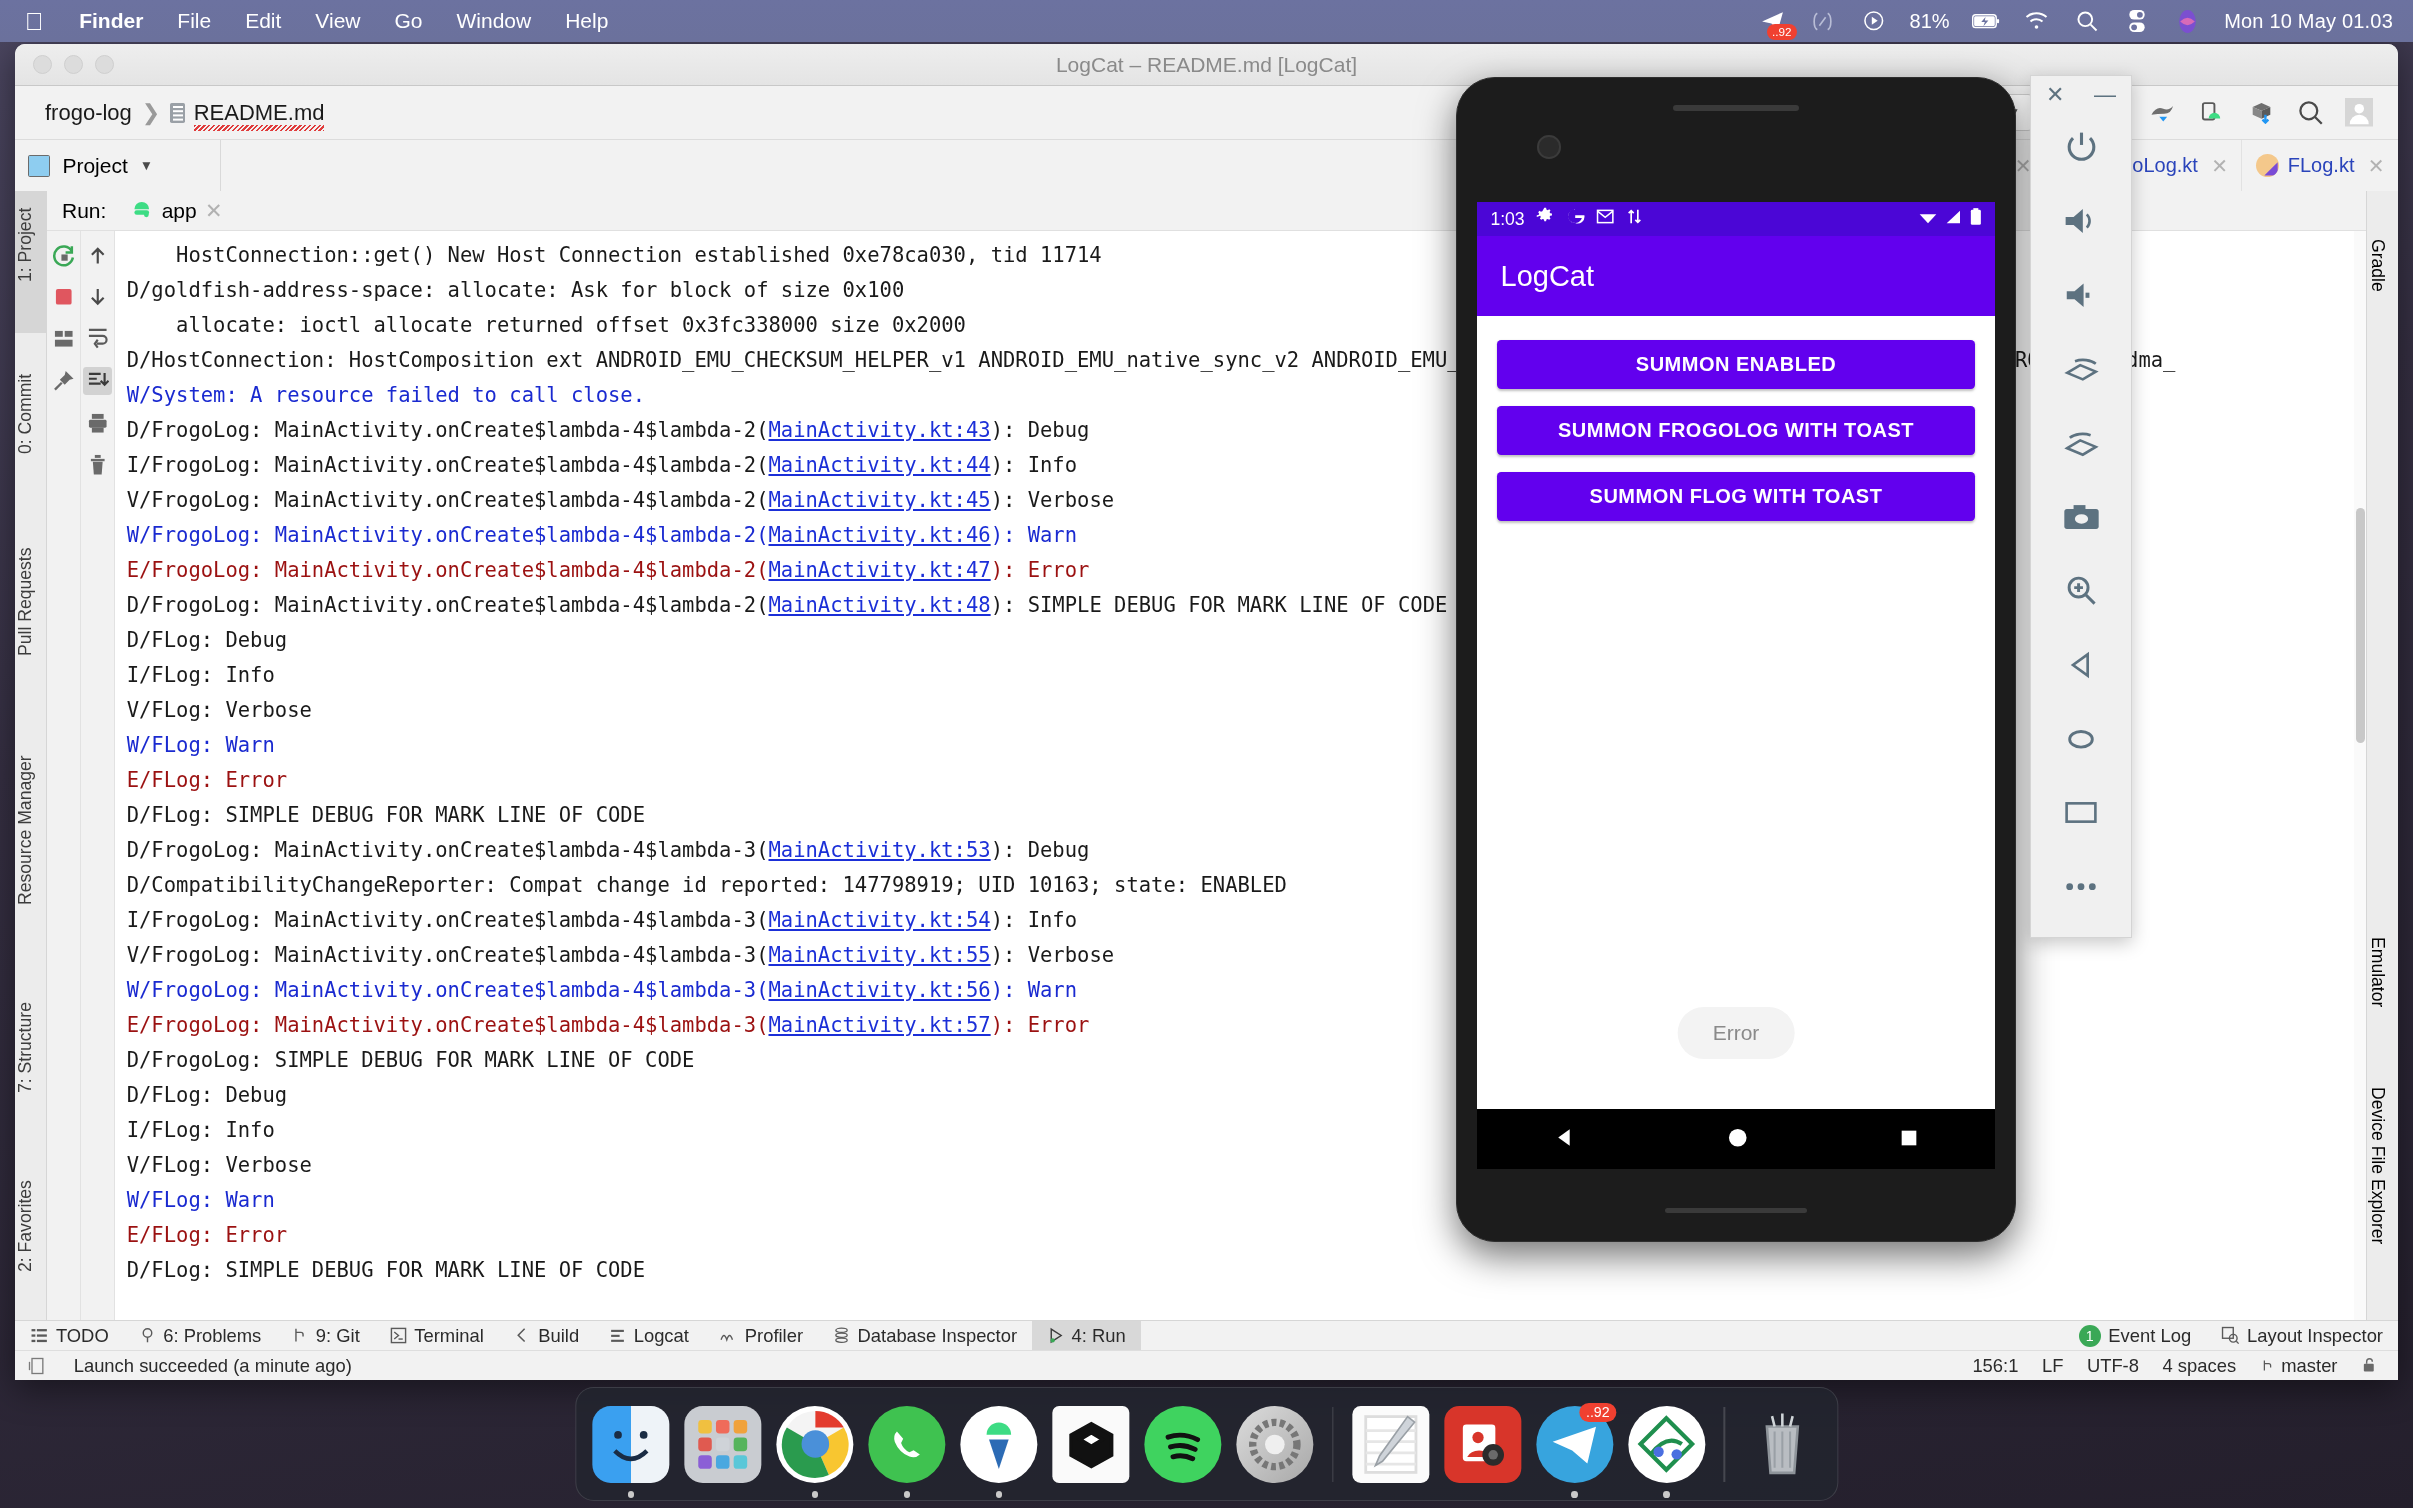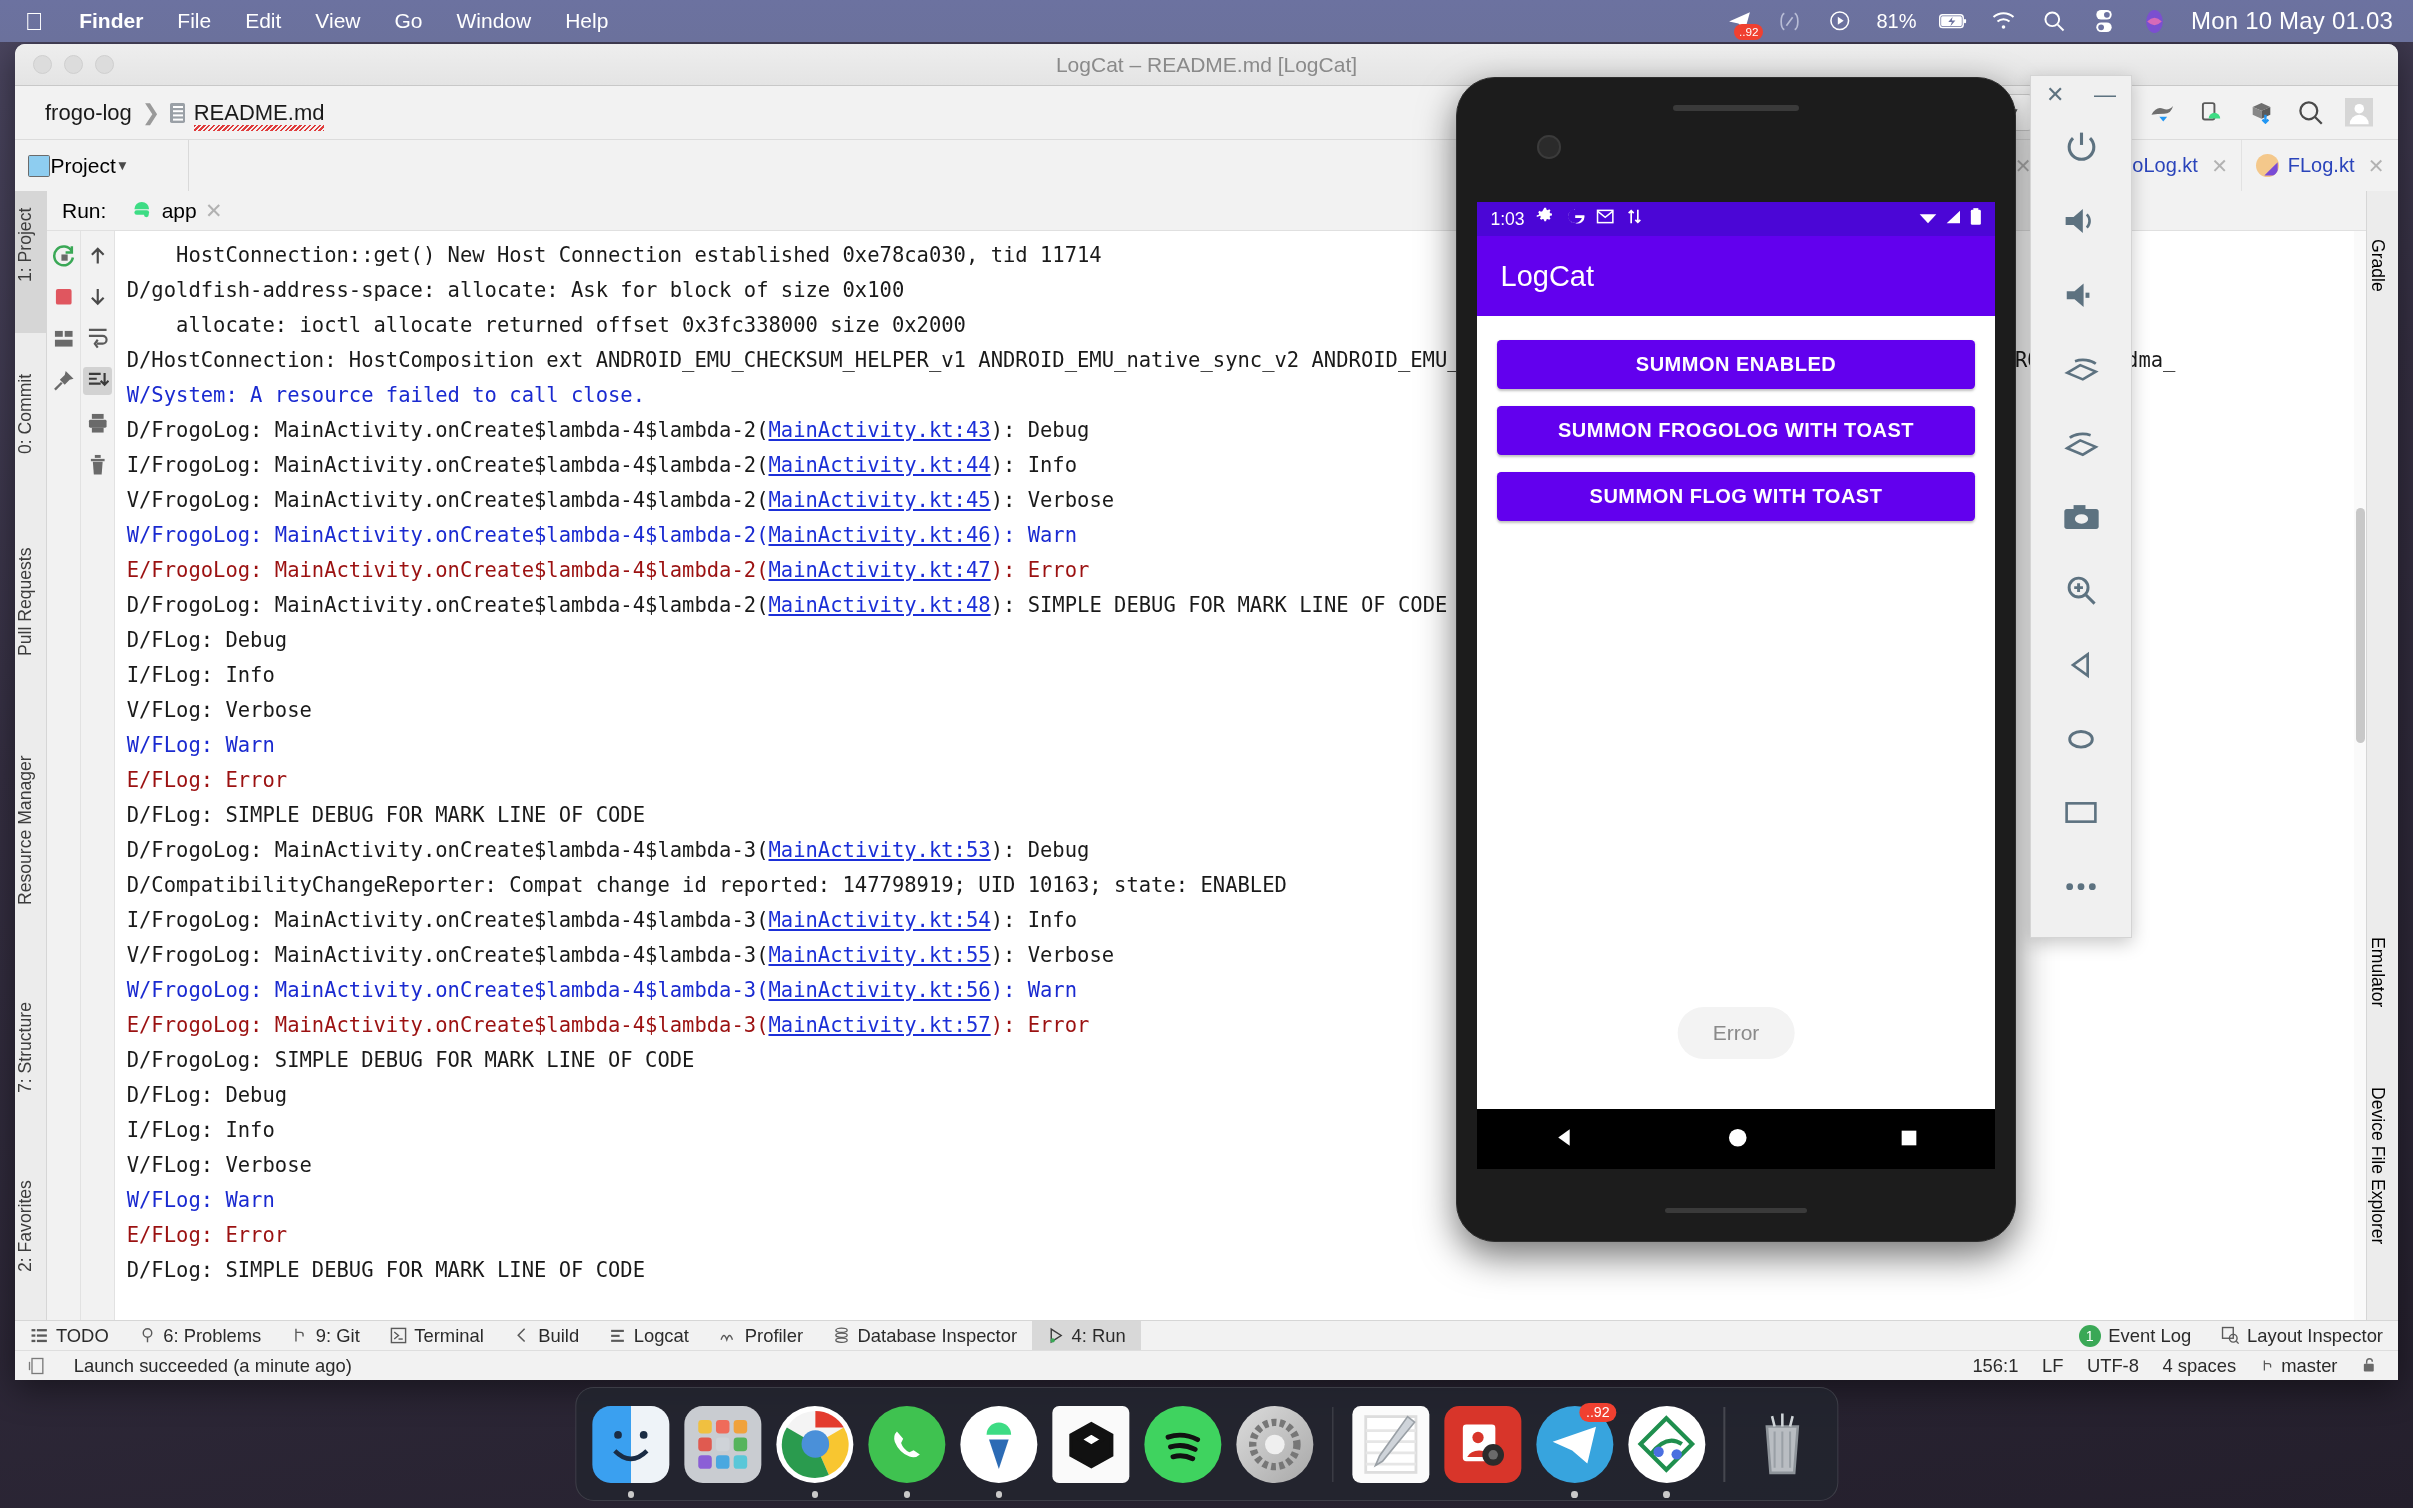--- a/index.html
+++ b/index.html
@@ -25,21 +25,21 @@
   #menubar .mi { padding: 0 17px; white-space: nowrap; }
   #menubar .mi.bold { font-weight: bold; }
   .apple-logo { font-size: 25px; padding: 0 18.4px 0 25px; line-height: 1; }
   #menubar .right { margin-left: auto; display: flex; align-items: center; padding-right: 20px; gap: 22px; }
   .mb-icon { position: relative; display: inline-flex; align-items: center; justify-content: center; width: 28.5px; height: 28.5px; }
   .badge-dot {
     position: absolute; right: -10px; bottom: -5px;
     background: #f04030; color: #fff; border-radius: 11.7px;
     font-size: 11.7px; padding: 0.8px 5px; line-height: 1.25;
   }
-  .mb-time { font-size: 24px; letter-spacing: 0.2px; }
+  .mb-time { font-size: 20px; letter-spacing: 0.2px; }
   .batt-pct { font-size: 20px; }
 
   
   #ide {
     position: absolute; left: 15px; top: 44px; width: 2383px; height: 1336px;
     background: #f2f2f2;
     border-radius: 10px 10px 0 0;
     box-shadow: 0 8.4px 34px rgba(0,0,0,.45);
     overflow: hidden;
     z-index: 10;
@@ -78,21 +78,21 @@
     display: flex; align-items: center; gap: 8.4px;
     height: 37px; padding: 0 11.7px; background: #fff;
     border: 0.8px solid #cfcfcf; border-radius: 5px; font-size: 20px; color: #1a1a1a;
     white-space: nowrap;
   }
   .caret { font-size: 13.4px; color: #4a4a4a; }
   .tb-icon { width: 34px; height: 34px; display: flex; align-items: center; justify-content: center; }
 
   
   #row2 { height: 52px; display: flex; align-items: stretch; border-bottom: 0.8px solid #d9d9d9; background: #f2f2f2; }
-  #projectbox { width: 174px; display: flex; align-items: center; gap: 0; padding-left: 13.4px;
+  #projectbox { width: 206px; display: flex; align-items: center; gap: 12px; padding-left: 13.4px;
                 border-right: 0.8px solid #d9d9d9; font-size: 21px; }
   .proj-ico { width: 22px; height: 22px; background: #8ecdf0; border: 1.7px solid #6b6b6b; border-radius: 1.7px; }
   #row2-tools { display: flex; align-items: center; gap: 18.4px; padding: 0 15px; margin-left: auto; }
   #tabs { display: flex; align-items: center; overflow: hidden; }
   .tab { display: flex; align-items: center; gap: 8.4px; padding: 0 13.4px; height: 100%;
          font-size: 20px; color: #1a1a1a; white-space: nowrap; border-left: 0.8px solid #e2e2e2;}
   .tab .x { color: #b2b2b2; font-size: 20px; margin-left: 5px; }
   .tab.kt { color: #2a44bb; }
   .kt-ico { width: 23.5px; height: 23.5px; border-radius: 50%; background: #f4c88b; position: relative; overflow:hidden;}
   .kt-ico::after{content:"";position:absolute;right:1.7px;bottom:1.7px;width:13.4px;height:13.4px;

